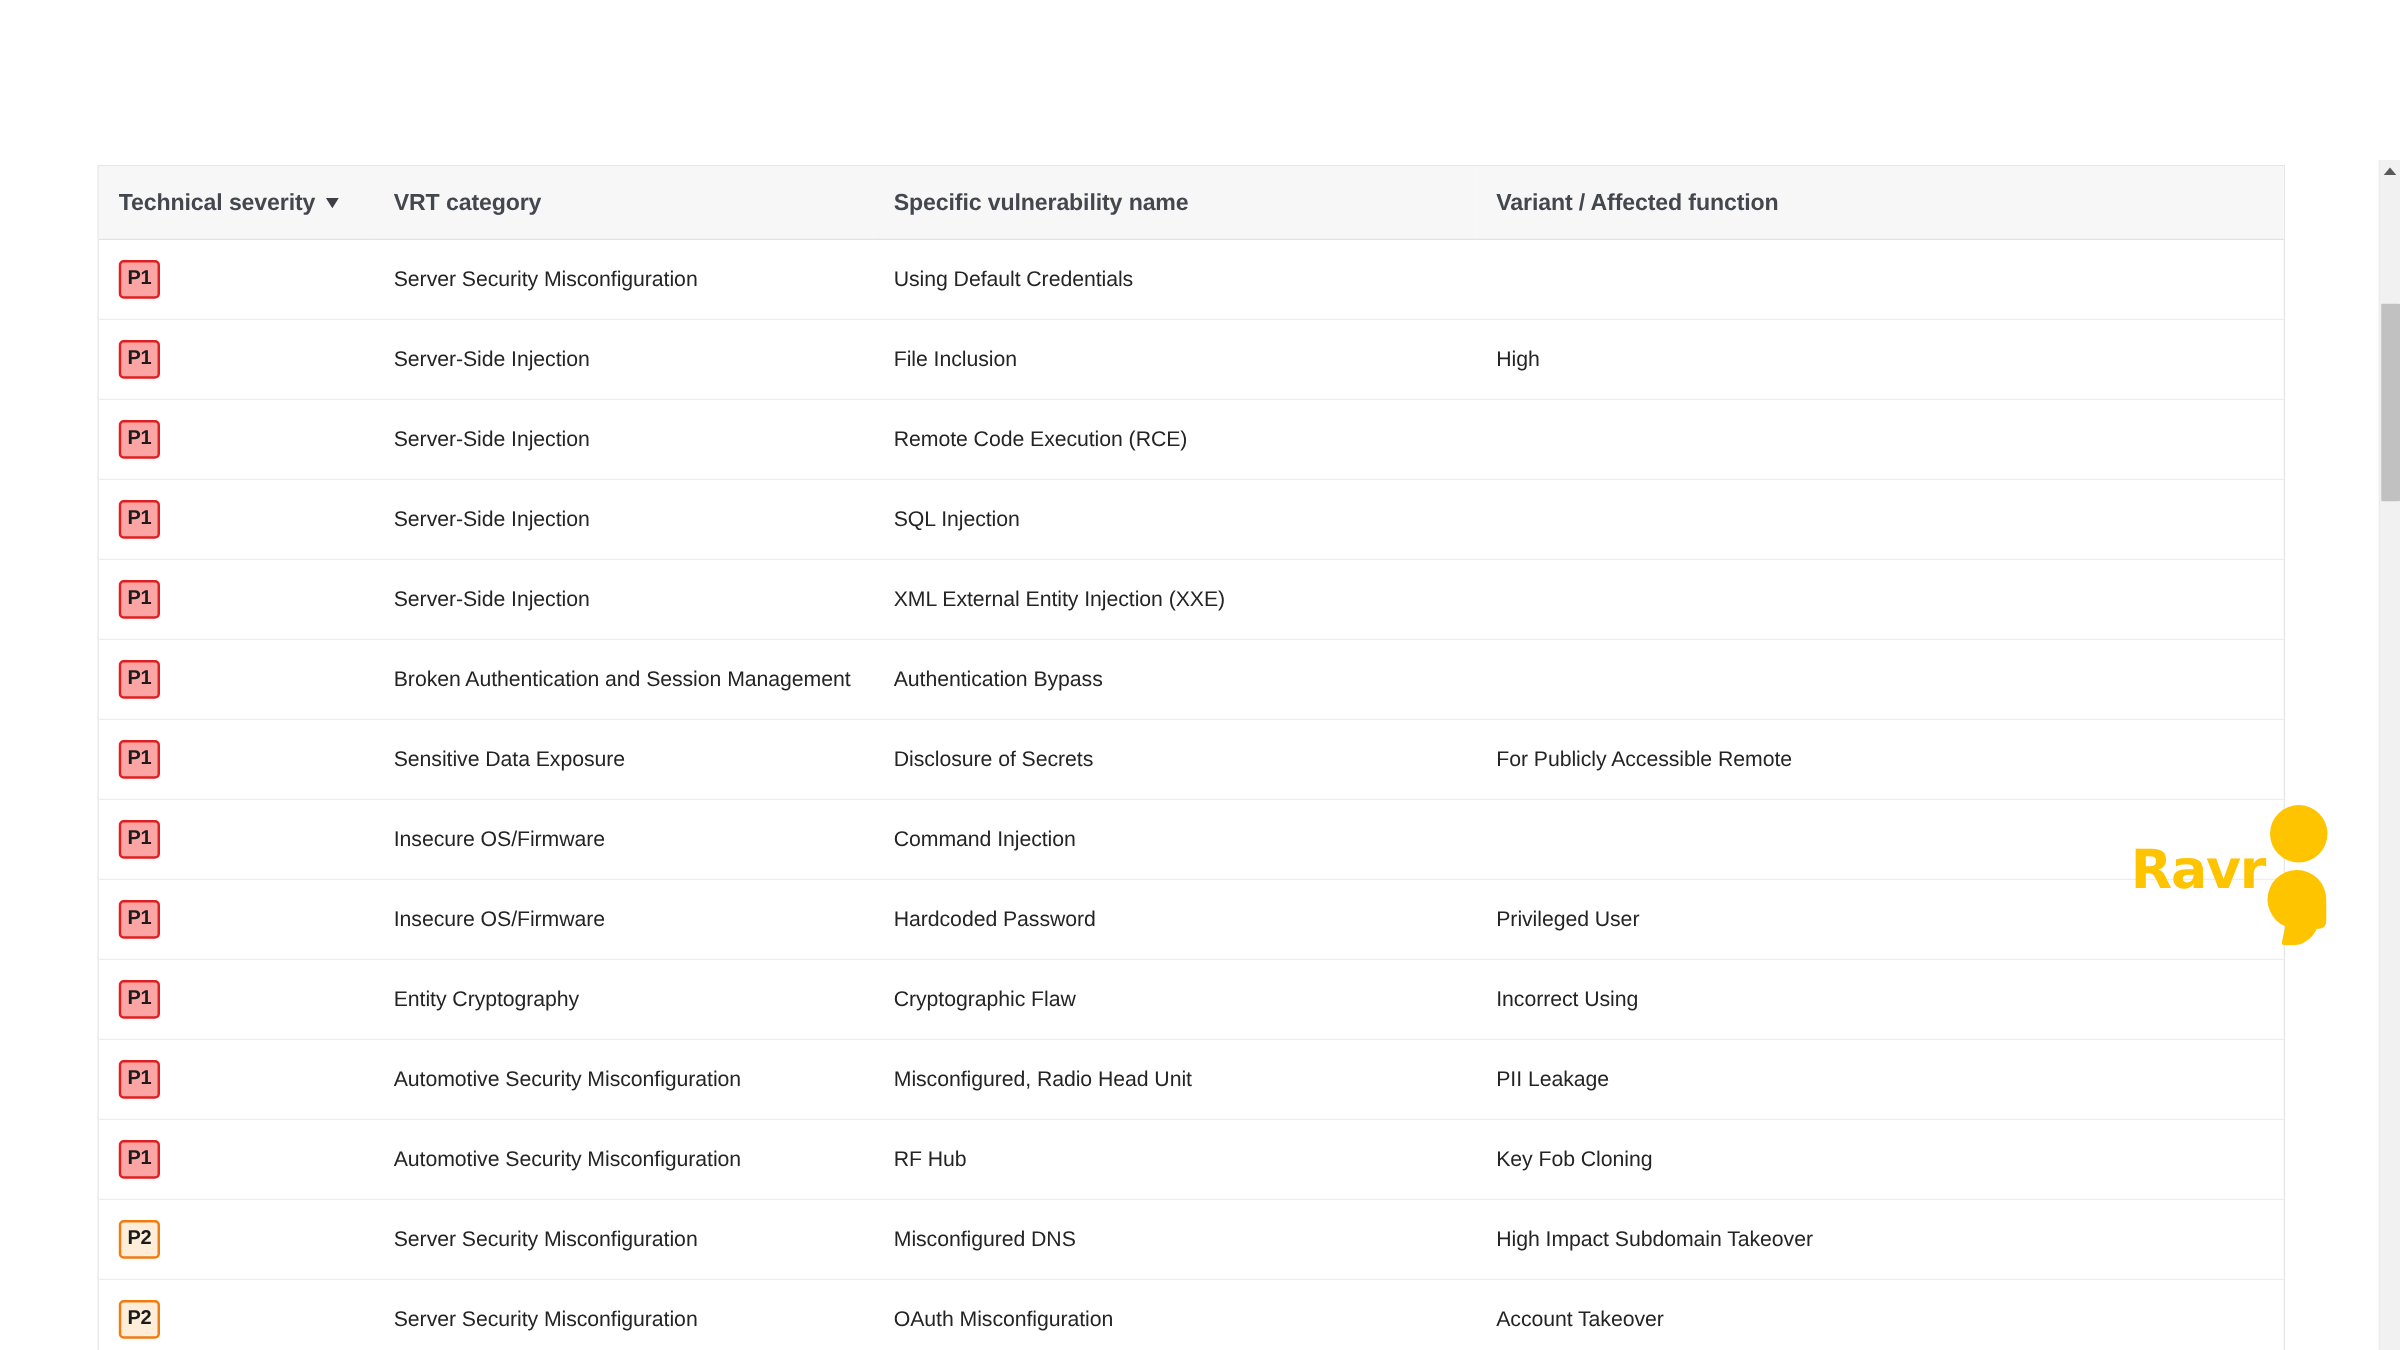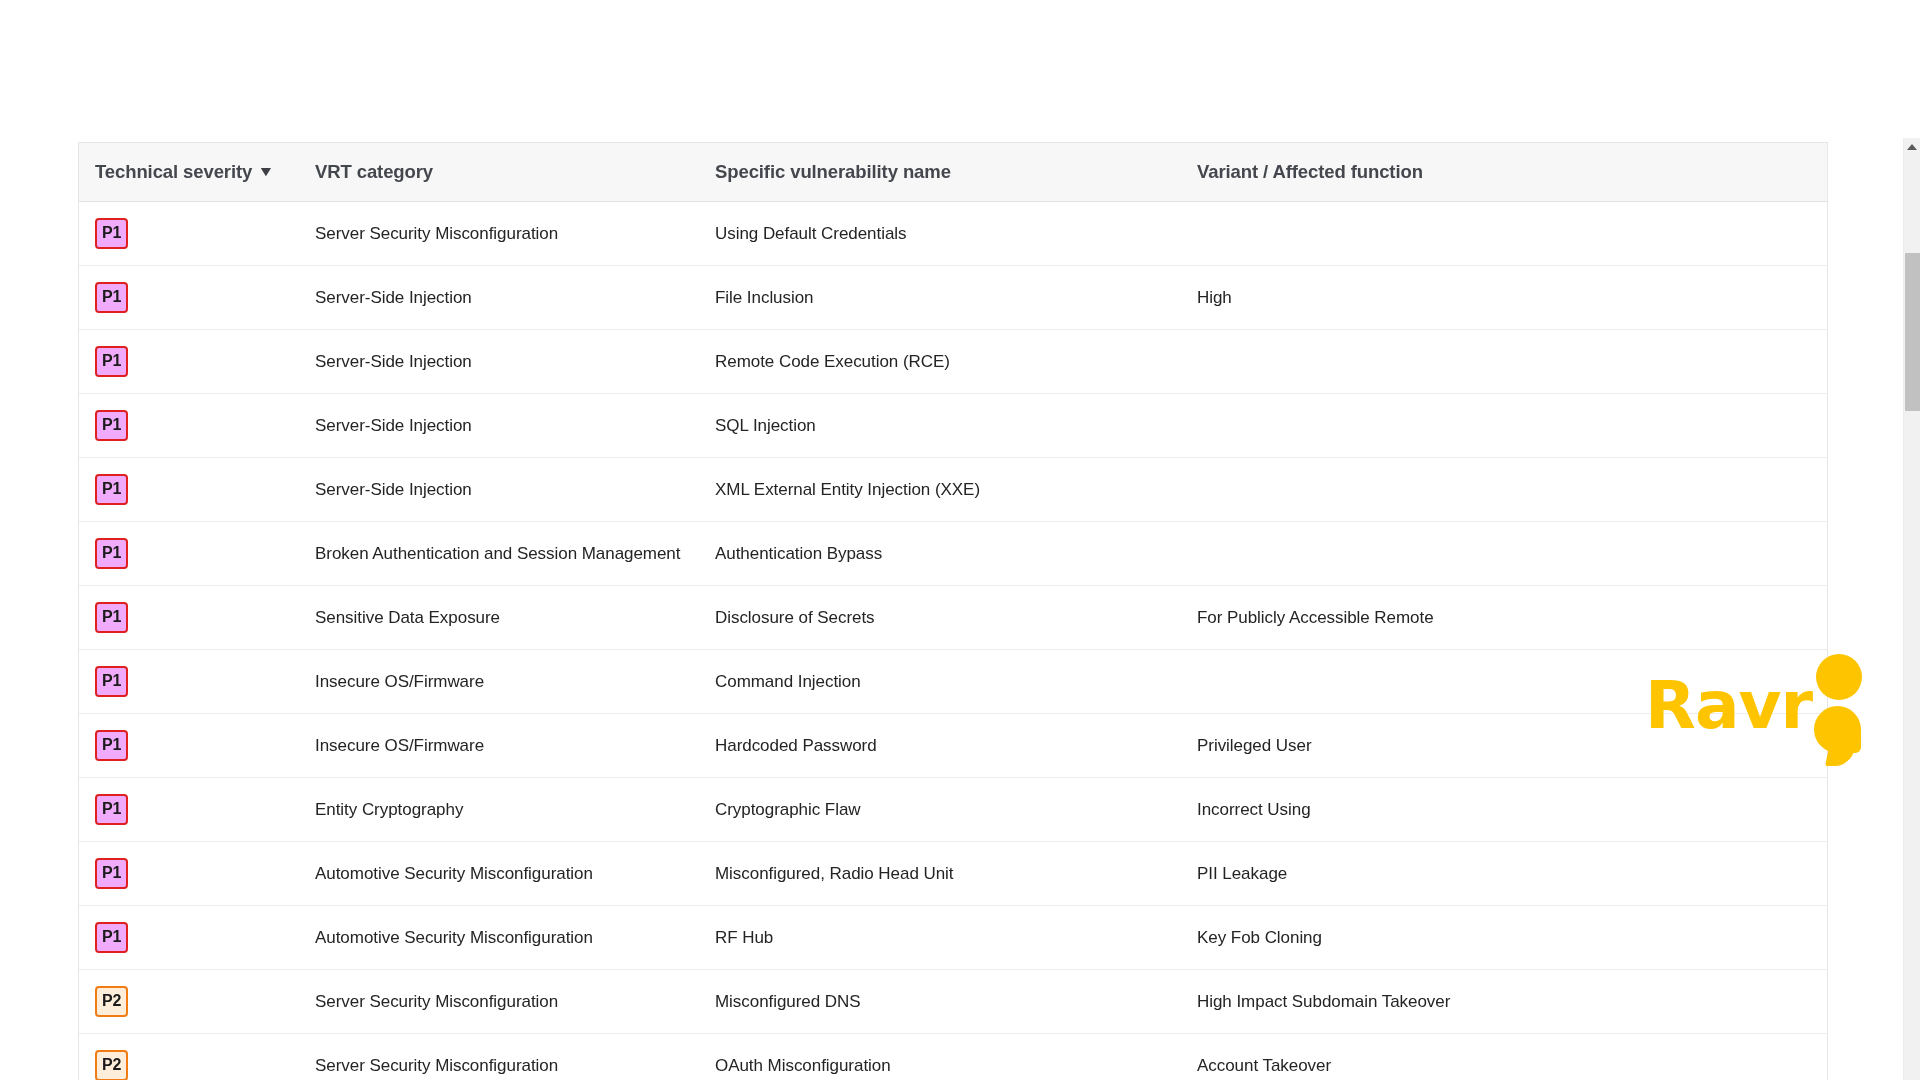--- a/index.html
+++ b/index.html
@@ -10,21 +10,20 @@
     background: #ffffff;
     font-family: "Liberation Sans", sans-serif;
     overflow: hidden;
   }
 
   #app {
     position: relative;
     width: 1920px;
     height: 770px;
     background: #ffffff;
-    margin-top: 10px;
   }
 
   
   .table-card {
     position: absolute;
     left: 78px;
     top: 132px;
     width: 1750px;
     background: #ffffff;
     border: 1px solid #e6e6e6;
@@ -84,21 +83,21 @@
     text-align: center;
     font-size: 16px;
     font-weight: bold;
     line-height: 1;
     padding: 5px 5px 6px 5px;
     border-radius: 4px;
     letter-spacing: -0.2px;
   }
   .sev-P1 {
     color: #1b1b1b;
-    background: #f0abfc;
+    background: #fca5a5;
     border: 2px solid #e02020;
   }
   .sev-P2 {
     color: #1b1b1b;
     background: #fdedd9;
     border: 2px solid #f07c13;
     text-align: center;
   }
 
   
@@ -107,21 +106,21 @@
     right: 48px;
     bottom: 18px;
     display: flex;
     align-items: center;
     pointer-events: none;
     user-select: none;
   }
   .watermark .wm-text {
     font-family: "DejaVu Sans", sans-serif;
     font-weight: bold;
-    font-size: 66px;
+    font-size: 43px;
     color: #ffc400;
     letter-spacing: -1px;
     line-height: 1;
   }
   .wm-mark {
     position: relative;
     width: 58px;
     height: 112px;
     margin-left: 2px;
   }

